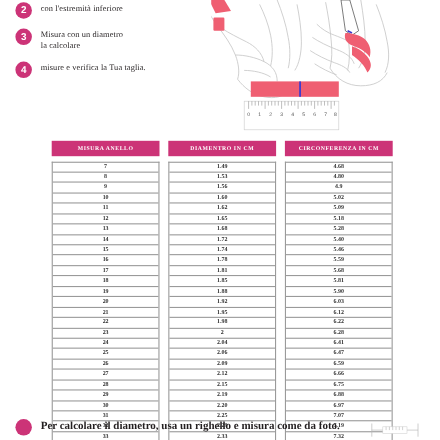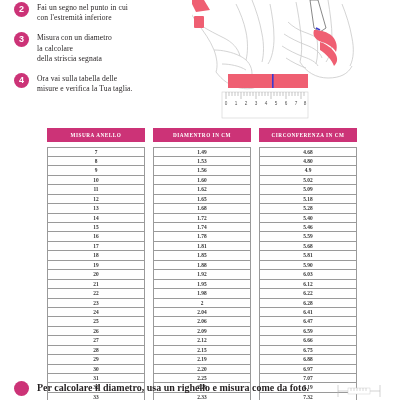--- a/index.html
+++ b/index.html
@@ -135,38 +135,35 @@
   }
 </style>
 </head>
 <body>
 
 <div class="steps">
 
   <div class="step">
     <div class="step-badge">2</div>
     <div class="step-text">
-      <span class="step-line">Fai un segno nel punto in cui</span>
       <span class="step-line">con l'estremità inferiore</span>
     </div>
   </div>
 
   <div class="step">
     <div class="step-badge">3</div>
     <div class="step-text">
       <span class="step-line">Misura con un diametro</span>
       <span class="step-line">la calcolare</span>
-      <span class="step-line">della striscia segnata</span>
     </div>
   </div>
 
   <div class="step">
     <div class="step-badge">4</div>
     <div class="step-text">
-      <span class="step-line">Ora vai sulla tabella delle</span>
       <span class="step-line">misure e verifica la Tua taglia.</span>
     </div>
   </div>
 
 </div>
 
 <div class="illustration">
   <svg width="208" height="122" viewBox="0 0 208 122" xmlns="http://www.w3.org/2000/svg">
     <g fill="none" stroke="#c9c9c9" stroke-width="0.8">
       <path d="M-8 2 C -4 8, 0 16, 6 24 C 12 32, 18 40, 22 50 C 25 58, 26 66, 24 72"></path>

